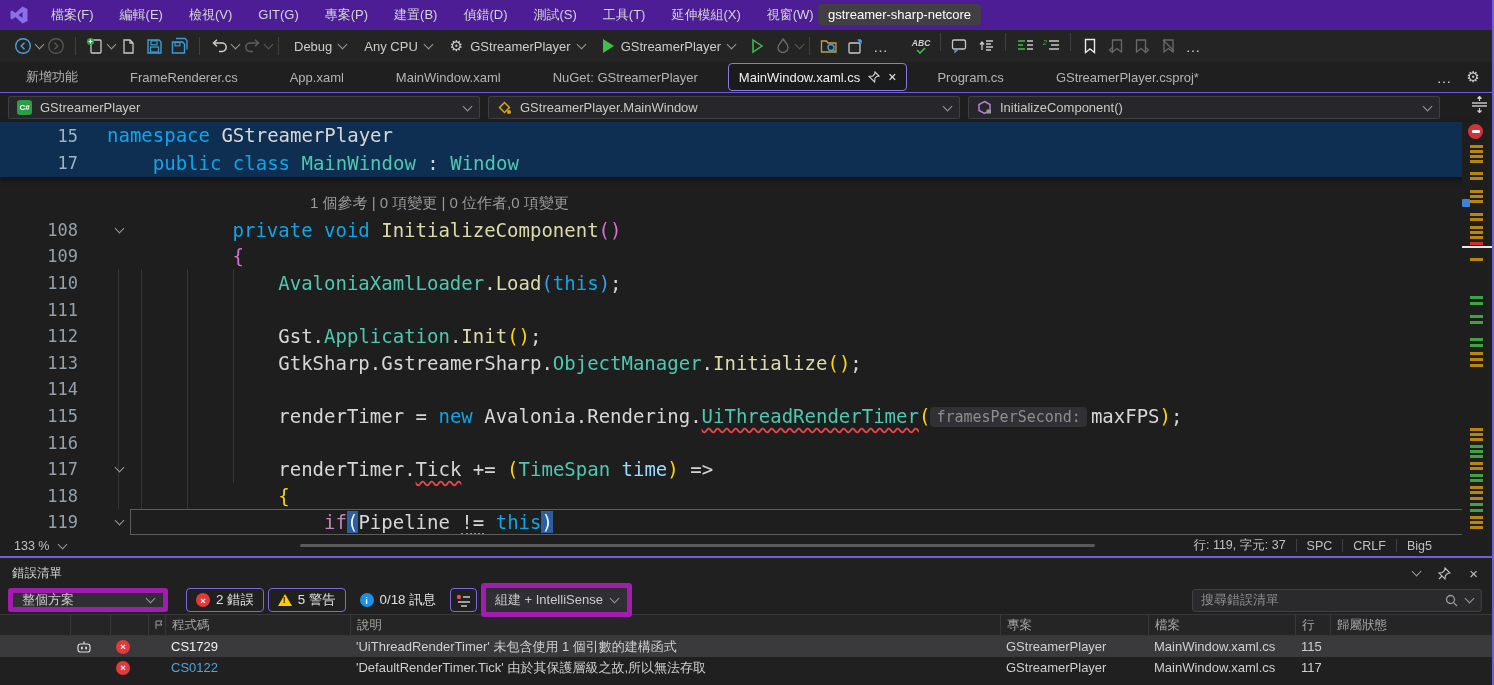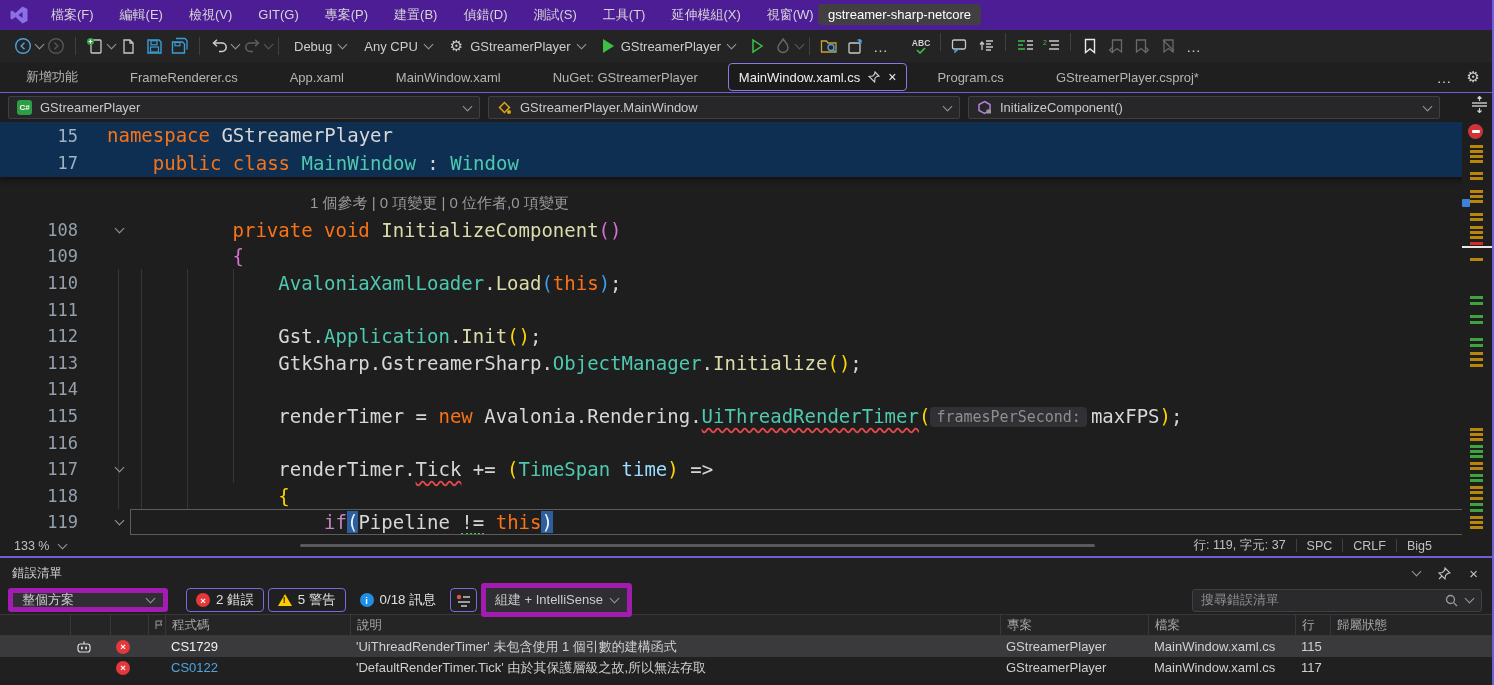--- a/index.html
+++ b/index.html
@@ -21,21 +21,21 @@
            display:flex;align-items:center;padding-left:10px;box-sizing:border-box;}
   .tbtn{display:flex;align-items:center;justify-content:center;height:26px;min-width:24px;
         border-radius:3px;margin:0 1px;color:#c8c8c8;}
   .tsep{width:1px;height:18px;background:#3f3f46;margin:0 6px;}
   .tdrop{display:flex;align-items:center;gap:7px;padding:0 9px;height:26px;color:#cccccc;}
   .chev{width:6px;height:6px;border-right:1.4px solid #9a9a9a;border-bottom:1.4px solid #9a9a9a;
         transform:rotate(45deg);margin-top:-3px;display:inline-block;}
   .chev.dis{border-color:#5a5a5a;}
   .play-filled{width:0;height:0;border-left:11px solid #3fbf46;border-top:7px solid transparent;border-bottom:7px solid transparent;}
   .ellip{font-size:15px;letter-spacing:1px;color:#c8c8c8;}
-  .tb-right{margin-left:14px;display:flex;align-items:flex-start;}
+  .tb-right{margin-left:14px;display:flex;align-items:flex-start;font-style:italic;}
 
   
   .tabstrip{position:absolute;left:0;top:62px;width:100%;height:31px;background:#1f1f1f;
             border-bottom:1px solid #6e5fd6;box-sizing:border-box;display:flex;align-items:center;}
   .tab{display:flex;align-items:center;height:26px;padding:0 26px;color:#b4b4b4;white-space:nowrap;}
   .tab.active{border:1px solid #8a7ae8;border-radius:4px;background:#1b1b1c;color:#f0f0f0;
               padding:0 10px;margin:0 4px;gap:8px;}
   .tabstrip-right{margin-left:auto;display:flex;align-items:center;gap:14px;padding-right:14px;}
 
   
@@ -61,21 +61,21 @@
         padding-right:18px;box-sizing:border-box;}
   .ltext{font:19px/26.6px "DejaVu Sans Mono",monospace;white-space:pre;margin:0;flex:none;}
   .sticky-row .ltext{margin-left:29px;}
   .code-row.partial{height:13px;overflow:hidden;}
   .code-row.partial .lnum{transform:translateY(-13px);}
   .code-row.lens .lens-text{margin-left:232px;font:15px "Liberation Sans","DejaVu Sans",sans-serif;color:#9a9a9a;}
   .curbox{position:absolute;left:130px;right:28px;top:0;bottom:1px;border:1px solid #5c5c5c;pointer-events:none;}
   .guide{position:absolute;width:1px;background:#363636;}
 
   .tk{ }
-  .tk.kw{color:#f97316}.tk.ctrl{color:#C586C0}.tk.type{color:#4EC9B0}.tk.m{color:#DCDCAA}
+  .tk.kw{color:#0ea5e9}.tk.ctrl{color:#C586C0}.tk.type{color:#4EC9B0}.tk.m{color:#DCDCAA}
   .tk.p{color:#9CDCFE}.tk.id{color:#d7d7d7}.tk.pl{color:#d4d4d4}
   .tk.b1{color:#FFD700}.tk.b2{color:#DA70D6}.tk.b3{color:#3c9df0}
   .tk.sqr{text-decoration-line:underline;text-decoration-style:wavy;text-decoration-color:#e5484d;text-underline-offset:4px;}
   .tk.dotg{border-bottom:2px dotted #3ec93e;}
   .tk.match{background:#2d5f9e;color:#ecf3ff;}
   .hint{background:#313135;color:#8f8f8f;border-radius:4px;padding:1px 6px;
         font:15px "DejaVu Sans Mono",monospace;margin-right:4px;vertical-align:1px;}
 
   
   .edstatus{position:absolute;left:0;top:413px;width:100%;height:21px;background:#1e1e1e;

